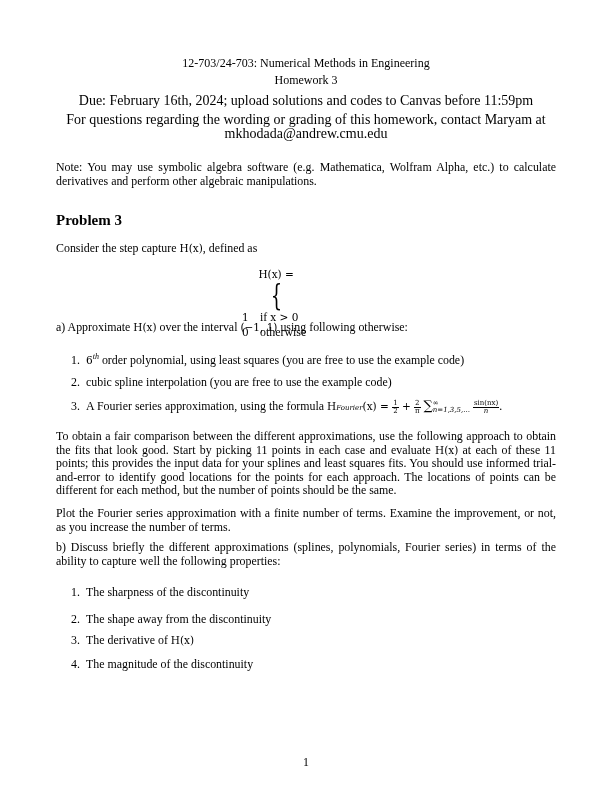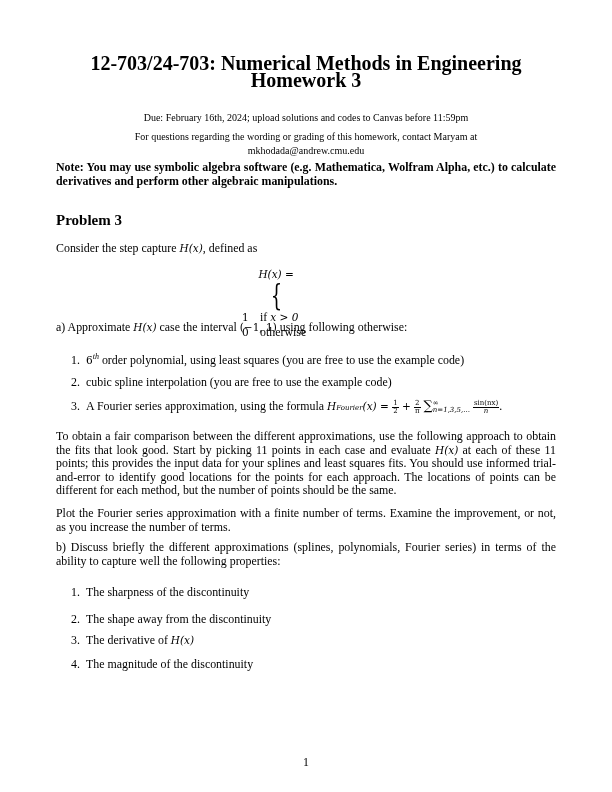--- a/index.html
+++ b/index.html
@@ -2,26 +2,26 @@
 <html><head>
   <meta charset="utf-8">
   <style>
     html, body { margin: 0; padding: 0; background: #ffffff; }
     body {
       width: 612px; height: 792px; position: relative; overflow: hidden;
       font-family: "Liberation Serif", serif; color: #000; font-size: 11.9px;
     }
     .abs { position: absolute; }
     .center { left: 0; width: 612px; text-align: center; }
-    .title { font-weight: bold; font-size: 20px; line-height: 17px; }
-    .sub { font-size: 10px; line-height: 14px; margin-top: 17px; }
-    .note { left: 56px; width: 500px; font-weight: bold; line-height: 14px; text-align: justify; }
+    .title { font-weight: normal; font-size: 12px; line-height: 17px; }
+    .sub { font-size: 14px; line-height: 14px; }
+    .note { left: 56px; width: 500px; font-weight: normal; line-height: 14px; text-align: justify; }
     .h2 { left: 56px; font-weight: bold; font-size: 15px; }
     .para { left: 56px; width: 500px; line-height: 13.6px; text-align: justify; }
-    .math { font-family: "DejaVu Serif", serif; font-style: italic; font-size: 10.5px; }
+    .math { font-family: "DejaVu Serif", serif; font-size: 10.5px; }
     .mathr { font-family: "DejaVu Serif", serif; font-size: 10.5px; }
     .li { left: 71px; line-height: 14px; }
     .li .num { display: inline-block; width: 15px; }
     sup { font-size: 8px; font-style: italic; }
     .frac { display: inline-block; vertical-align: middle; text-align: center; font-size: 7px; line-height: 7px; font-family: "DejaVu Serif", serif; }
     .frac span { display: block; }
     .frac .n { border-bottom: 0.6px solid #000; padding: 0 1px; }
     .small { font-size: 7px; font-family: "DejaVu Serif", serif; }
     .brace { font-family: "DejaVu Serif", serif; font-size: 30px; line-height: 30px; display: inline-block; transform: scaleX(0.6); }
     .pagenum { left: 0; width: 612px; text-align: center; top: 755px; }
@@ -49,21 +49,21 @@
 <div class="abs" style="top:268px; left:246px; height:36px; display:flex; align-items:center;flex-direction:column;">
   <span class="math">H(x) =</span>
   <span class="brace" style="margin-left:0px;">{</span>
   <div style="line-height:15px; margin-left:-4px;">
     <div><span class="mathr" style="display:inline-block;width:18px;">1</span><span>if </span><span class="math">x &gt; 0</span></div>
     <div><span class="mathr" style="display:inline-block;width:18px;">0</span><span>otherwise</span></div>
   </div>
 </div>
 
 <div class="abs para" style="top:321px;">
-  <span>a) Approximate </span><span class="math">H(x)</span><span> case the interval </span><span class="mathr">(−1, 1)</span><span> using following otherwise:</span>
+  <span>a) Approximate </span><span class="math">H(x)</span><span> over the interval </span><span class="mathr">(−1, 1)</span><span> using following otherwise:</span>
 </div>
 
 <div class="abs li" style="top:350px;">
   <span class="num">1.</span><span class="mathr">6</span><sup>th</sup><span> order polynomial, using least squares (you are free to use the example code)</span>
 </div>
 <div class="abs li" style="top:375px;">
   <span class="num">2.</span><span>cubic spline interpolation (you are free to use the example code)</span>
 </div>
 <div class="abs li" style="top:399px;">
   <span class="num">3.</span><span>A Fourier series approximation, using the formula </span><span><span class="math">H</span><span class="small" style="font-style:italic;">Fourier</span><span class="math">(x) = </span><span class="frac"><span class="n">1</span><span>2</span></span><span class="mathr"> + </span><span class="frac"><span class="n">2</span><span>π</span></span> <span class="mathr" style="font-size:13px;">∑</span><span style="display:inline-block; vertical-align:middle; line-height:7px;"><span class="small" style="display:block;">∞</span><span class="small" style="display:block; font-style:italic;">n=1,3,5,...</span></span> <span class="frac"><span class="n">sin(nx)</span><span style="font-style:italic;">n</span></span><span>.</span></span>

